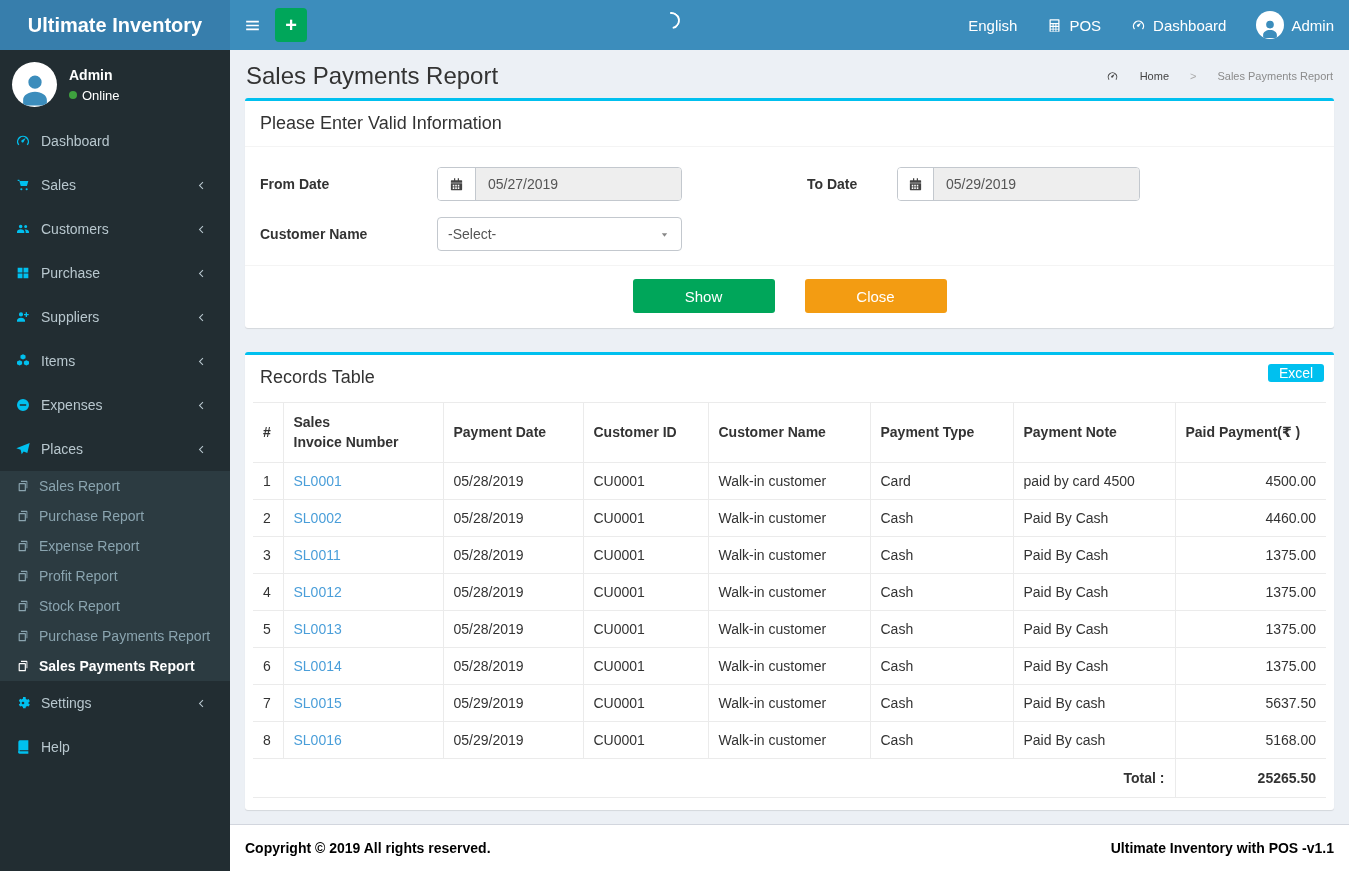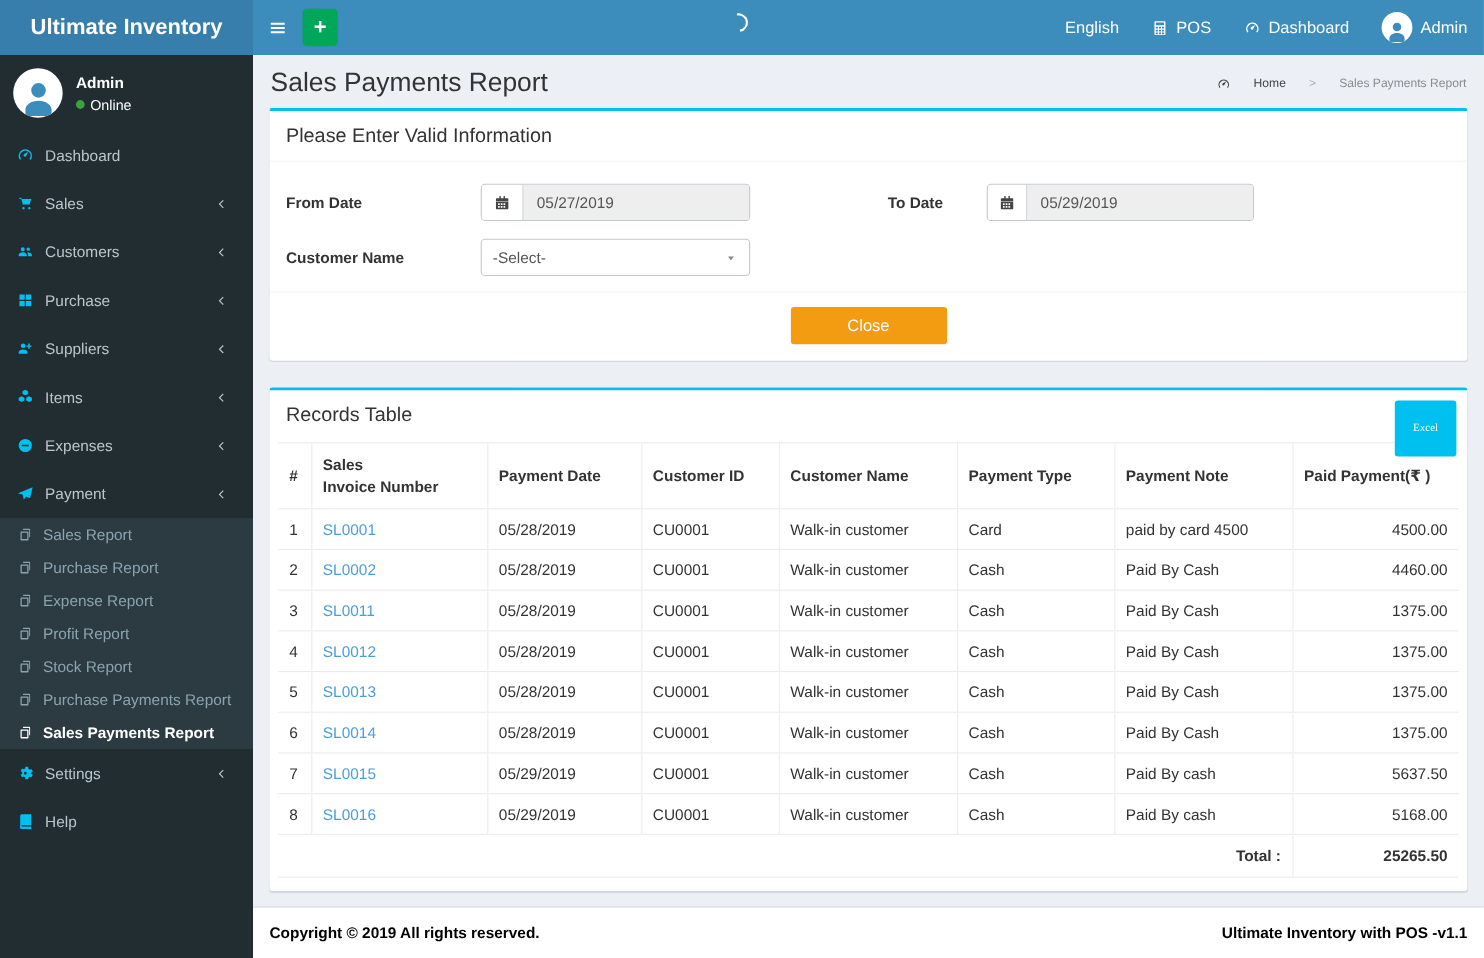--- a/index.html
+++ b/index.html
@@ -73,22 +73,22 @@
   .input-group.g2{width:243px}
   .ig-addon{width:40px;background:#fff;border-right:1px solid #c3c8ce;display:flex;align-items:center;justify-content:center;color:#444;font-size:15px}
   .ig-input{flex:1;background:#eee;border:none;color:#555;font-size:14px;padding:0 12px;font-family:inherit}
   .select{width:245px;height:34px;border:1px solid #c3c8ce;border-radius:4px;background:#fff;color:#555;
     display:flex;align-items:center;justify-content:space-between;padding:0 10px;cursor:pointer}
   .select .icon{color:#888;font-size:13px}
   .box-footer{border-top:1px solid #f4f4f4;padding:13px 0 15px;display:flex;justify-content:center;gap:30px}
   .btn{width:142px;height:34px;border:none;border-radius:3px;color:#fff;font-size:15px;cursor:pointer;font-family:inherit}
   .btn-show{background:var(--green)}
   .btn-close{background:var(--orange)}
-  .btn-excel{position:absolute;right:10px;top:9px;width:56px;height:51px;background:var(--accent_cyan);
-    border:none;border-radius:3px;color:#fff;font-size:10px;cursor:pointer;font-family:Liberation Serif, serif}
+  .btn-excel{position:absolute;right:10px;top:9px;width:56px;height:18px;background:var(--accent_cyan);
+    border:none;border-radius:3px;color:#fff;font-size:14px;cursor:pointer;font-family:Liberation Sans, sans-serif}
 
   .records-body{padding:2px 8px 12px}
   table.records{width:100%;border-collapse:collapse;border-top:1px solid #ebebeb}
   table.records tr{border-bottom:1px solid #ebebeb}
   table.records th{font-weight:bold;text-align:left;padding:9px 10px;vertical-align:middle;white-space:pre-line;line-height:1.45}
   table.records td{padding:10px;color:#333}
   table.records th + th, table.records td + td{border-left:1px solid #ebebeb}
   table.records a{color:var(--link);text-decoration:none}
   .num{text-align:right}
   tr.total-row td{border-left:none !important;font-weight:bold;padding:11px 10px}
@@ -243,21 +243,21 @@
             <path fill="currentColor" d="M15.4 6.4 14 5l-7 7 7 7 1.4-1.4L9.8 12z"></path>
           </svg>
         </span>
       </li>
       <li class="menu-item">
         <span class="icon">
           <svg viewBox="0 0 24 24">
             <path fill="currentColor" d="M22 3 2 11l6.5 2.2L10 20l3-4.4 5.5 2.4z"></path>
           </svg>
         </span>
-        <span>Payment</span>
+        <span>Places</span>
         <span class="icon chevron">
           <svg viewBox="0 0 24 24">
             <path fill="currentColor" d="M15.4 6.4 14 5l-7 7 7 7 1.4-1.4L9.8 12z"></path>
           </svg>
         </span>
       </li>
       <ul class="submenu">
         <li class="submenu-item">
           <span class="icon">
             <svg viewBox="0 0 24 24">
@@ -390,20 +390,21 @@
             <span>-Select-</span>
             <span class="icon">
                 <svg viewBox="0 0 24 24">
                   <path fill="currentColor" d="M7 9.5h10L12 16z"></path>
                 </svg>
               </span>
           </div>
         </div>
       </div>
       <div class="box-footer">
+        <button class="btn btn-show">Show</button>
         <button class="btn btn-close">Close</button>
       </div>
     </section>
 
     <section class="box">
       <div class="box-header" style="border-bottom:none">
         <span>Records Table</span>
         <button class="btn-excel">Excel</button>
       </div>
       <div class="records-body">

